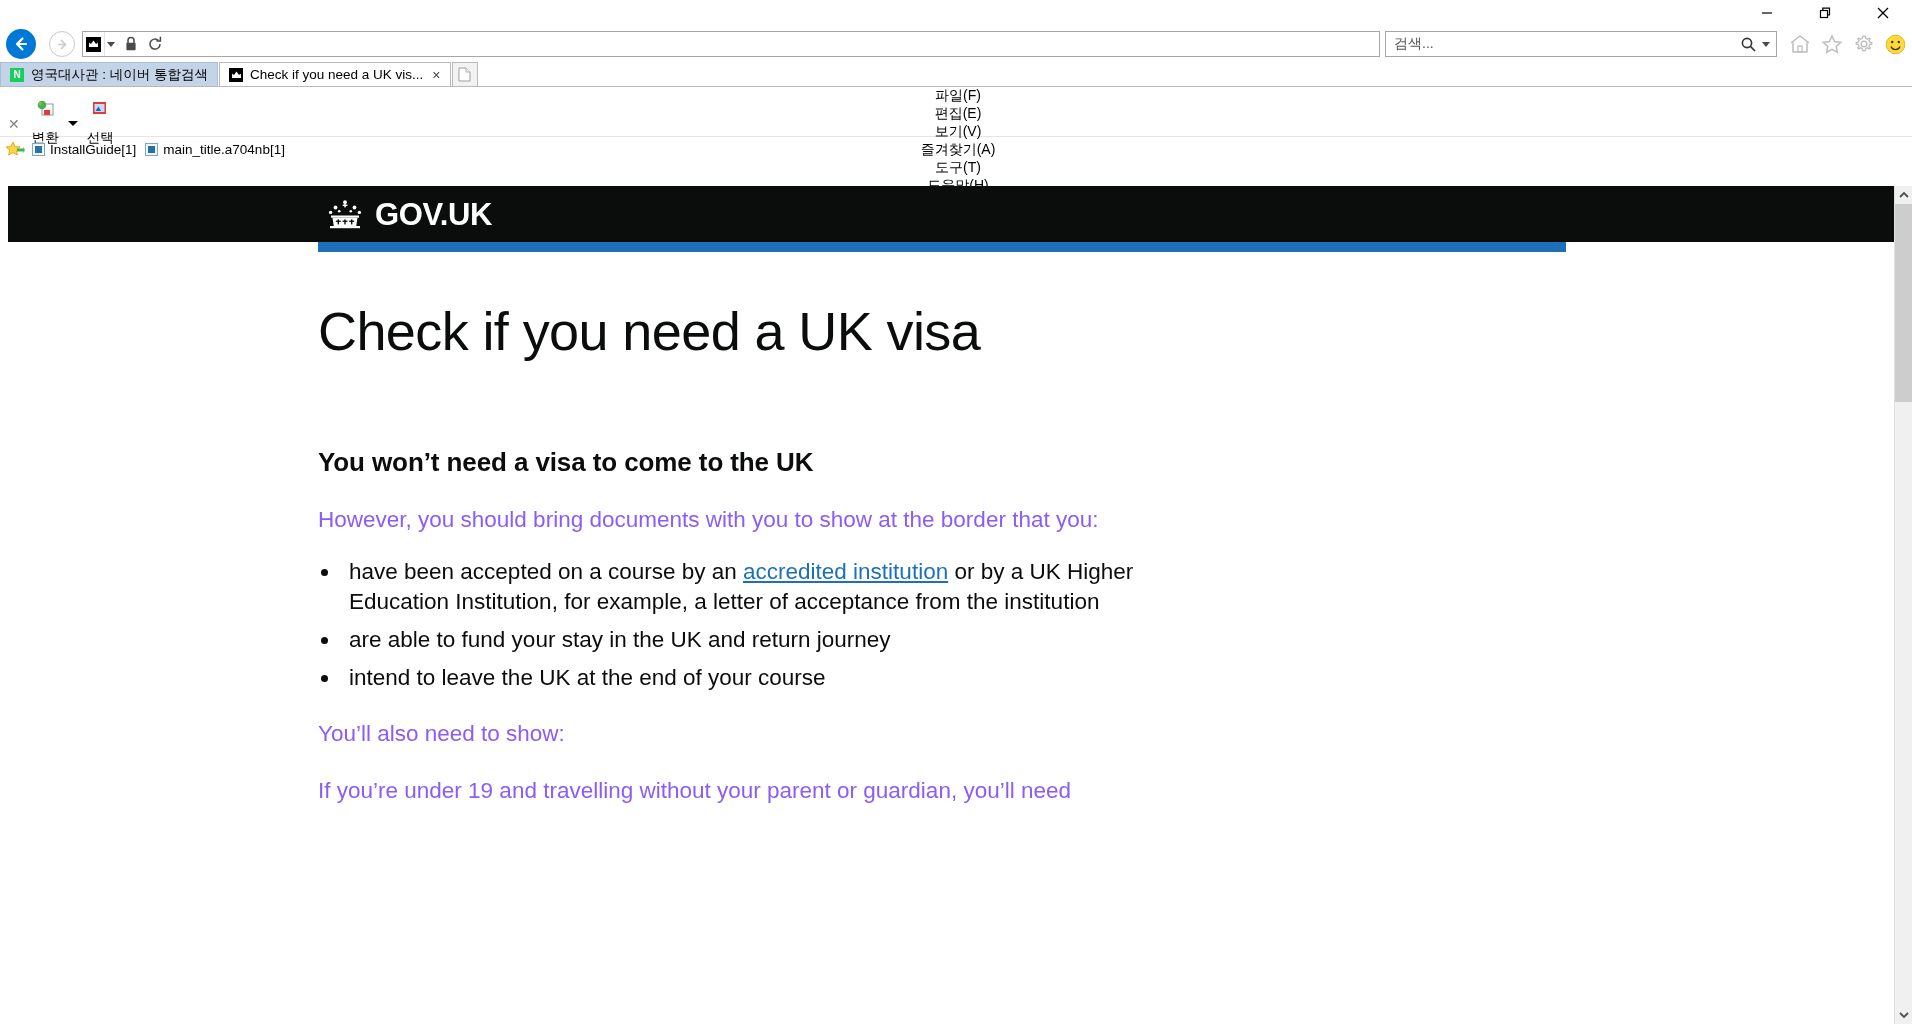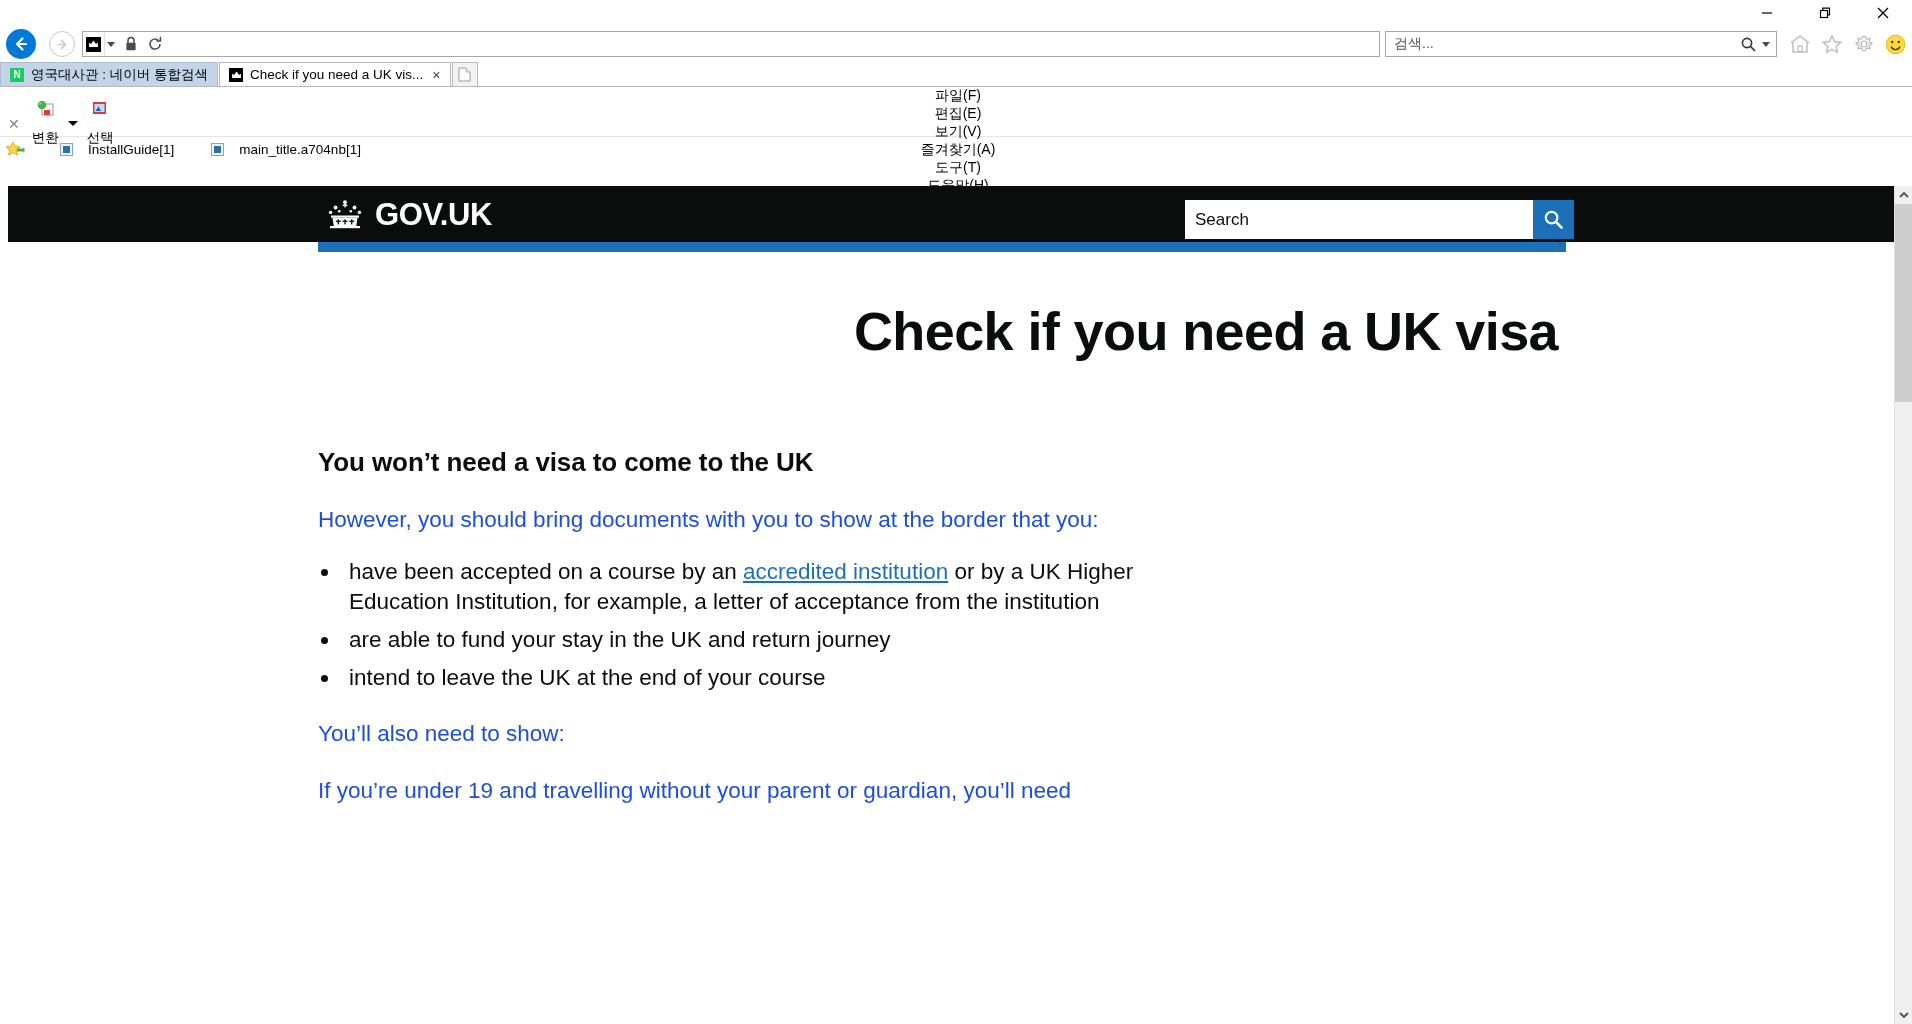--- a/index.html
+++ b/index.html
@@ -112,21 +112,21 @@
   .ext-item { display:flex; align-items:center; gap: 13px; padding-right: 4px; flex-direction: column; }
   .ext-ico { width: 17px; height: 16px; display:block; }
   .ext-caret { width:0;height:0;border-left:5px solid transparent;border-right:5px solid transparent;border-top:5.5px solid #000; margin: 0 9px 0 5px; }
 
   
   .favbar {
     height: 25px; display:flex; align-items:center; font-size: 13.5px; color:#000;
     padding-left: 4px; background:#ffffff; gap: 0;
   }
   .favstar { width: 22px; height: 20px; display:flex; align-items:center; justify-content:center; margin-right: 6px;}
-  .fav-item { display:flex; align-items:center; gap:15px; padding: 0 9px 0 0; white-space:nowrap;margin-left:28px; }
+  .fav-item { display:flex; align-items:center; gap:5px; padding: 0 9px 0 0; white-space:nowrap; }
   .fav-doc {
     width: 13px; height: 13px; background:#f2f7fc; border:1px solid #7ba7cd;
     display:flex; align-items:center; justify-content:center; flex:none;
   }
   .fav-doc i { width:7px;height:7px; background:#2a6fa8; display:block; }
 
   
   .viewport {
     position: absolute; left: 0; top: 186px; width: 1912px; height: 838px;
     background: #ffffff; overflow: hidden;
@@ -159,30 +159,29 @@
   .gov-search input::placeholder { color: #0b0c0c; opacity: 1; }
   .gov-search-btn {
     width: 41px; height: 39px; background: #1d70b8; border:none;
     display:flex; align-items:center; justify-content:center; cursor:pointer;
   }
   .blue-bar { height: 10px; background: #1d70b8; margin-left: 318px; width: 1248px; }
 
   
   .content { margin-left: 318px; width: 1240px; padding-top: 50px; }
   h1.page-title {
-    font-size: 54px; font-weight: bold; color: #0b0c0c; letter-spacing: -0.6px;
+    font-size: 54px; font-weight: normal; color: #0b0c0c; letter-spacing: -0.6px;
     line-height: 1.09;
-    text-align: right;
   }
   h2.section-head {
     font-size: 26px; font-weight: bold; color: #0b0c0c;
     margin-top: 86px; letter-spacing: -0.1px;
   }
   p.body {
-    font-size: 22.5px; color: #1d4ed8; line-height: 1.33;
+    font-size: 22.5px; color: #8b5cf6; line-height: 1.33;
     margin-top: 27px; max-width: 800px;
   }
   ul.bullets {
     margin-top: 22px; margin-left: 23px; max-width: 820px;
   }
   ul.bullets li {
     font-size: 22.5px; color: #0b0c0c; line-height: 1.33;
     margin-bottom: 8px; padding-left: 8px;
   }
   a.govlink { color: #1d70b8; text-decoration: underline; text-underline-offset: 2px; }
@@ -396,29 +395,20 @@
               <rect x="9.8" y="21.6" width="5" height="1.3" fill="#0b0c0c"></rect>
               <rect x="18.3" y="20.4" width="1.4" height="5" fill="#0b0c0c"></rect>
               <rect x="16.5" y="21.6" width="5" height="1.3" fill="#0b0c0c"></rect>
               <rect x="25" y="20.4" width="1.4" height="5" fill="#0b0c0c"></rect>
               <rect x="23.2" y="21.6" width="5" height="1.3" fill="#0b0c0c"></rect>
             </svg>
           </span>
           <span class="wordmark">GOV.UK</span>
         </div>
 
-        <div class="gov-search">
-          <input type="text" placeholder="Search" style="">
-          <button class="gov-search-btn">
-            <svg width="21" height="21" viewBox="0 0 21 21">
-              <circle cx="8.6" cy="8.6" r="5.8" fill="none" stroke="#fff" stroke-width="2.2"></circle>
-              <line x1="12.9" y1="12.9" x2="18.6" y2="18.6" stroke="#fff" stroke-width="2.6" stroke-linecap="round"></line>
-            </svg>
-          </button>
-        </div>
       </div>
 
       <div class="blue-bar"></div>
 
       <div class="content">
         <h1 class="page-title">Check if you need a UK visa</h1>
 
         <h2 class="section-head">You won’t need a visa to come to the UK</h2>
 
         <p class="body">However, you should bring documents with you to show at the border that you:</p>

